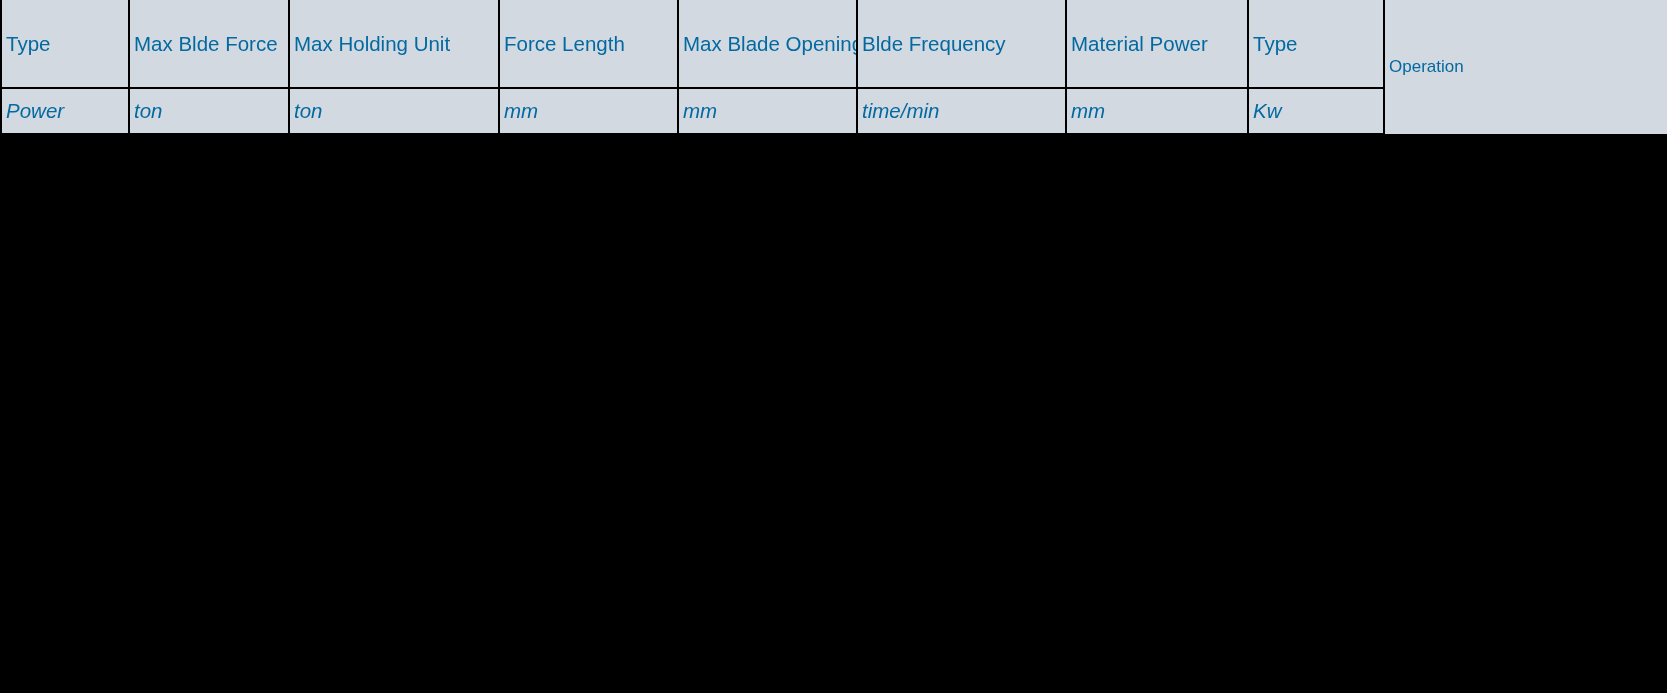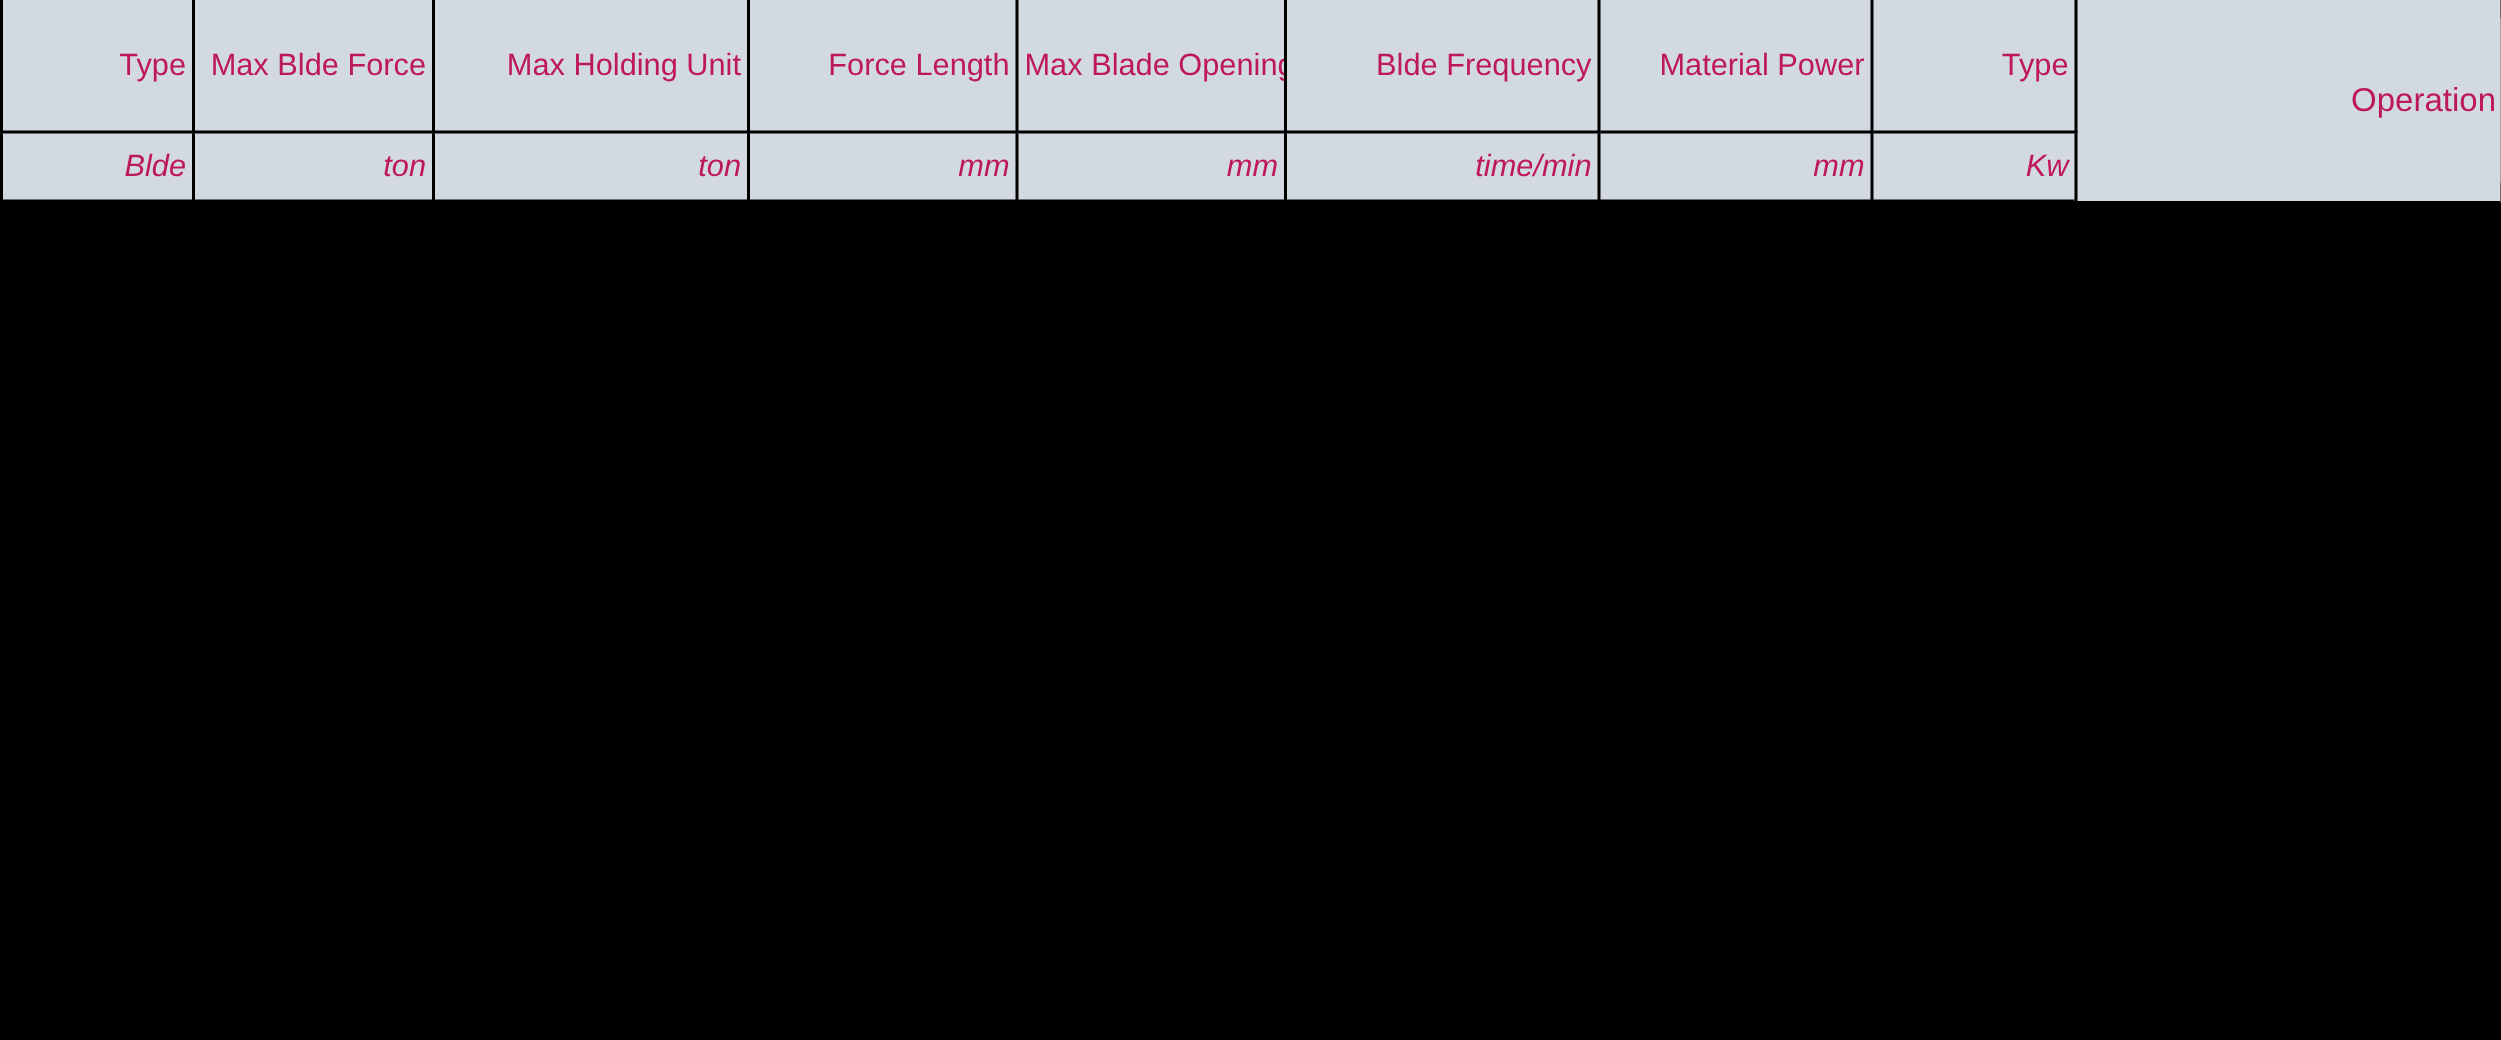--- a/index.html
+++ b/index.html
@@ -24,23 +24,23 @@
     top:0;
     width:1667px;
     height:134px;
     border-collapse:collapse;
     table-layout:fixed;
     background:#d3d9e0;
   }
   .spec-table td {
     background:#d3d9e0;
     border:2px solid #000000;
-    text-align:right;
+    text-align:left;
     vertical-align:middle;
-    color:#be185d;
+    color:#0369a1;
     padding:0 4px;
     white-space:nowrap;
     overflow:hidden;
   }
   .header-row td {
     height:88px;
     font-size:20.5px;
     font-weight:400;
     font-style:normal;
   }
@@ -49,21 +49,21 @@
     font-size:20.5px;
     font-style:italic;
     font-weight:400;
   }
   
   td.op-cell {
     border-right:none;
     border-top:none;
     border-bottom:none;
     font-style:normal;
-    font-size:22px;
+    font-size:17px;
     border-radius:18px;
   }
   
   .header-row td { border-top:none; }
 
   
   col.c-type { width:128px; }
   col.c-shear { width:160px; }
   col.c-hold  { width:210px; }
   col.c-blade { width:179px; }
@@ -105,21 +105,21 @@
         <td>Max Blde Force</td>
         <td>Max Holding  Unit</td>
         <td>Force Length</td>
         <td>Max Blade Opening</td>
         <td>Blde Frequency</td>
         <td>Material Power</td>
         <td>Type</td>
         <td class="op-cell" rowspan="2">Operation</td>
       </tr>
       <tr class="unit-row">
-        <td>Blde</td>
+        <td>Power</td>
         <td>ton</td>
         <td>ton</td>
         <td>mm</td>
         <td>mm</td>
         <td>time/min</td>
         <td>mm</td>
         <td>Kw</td>
       </tr>
     </tbody>
   </table>

